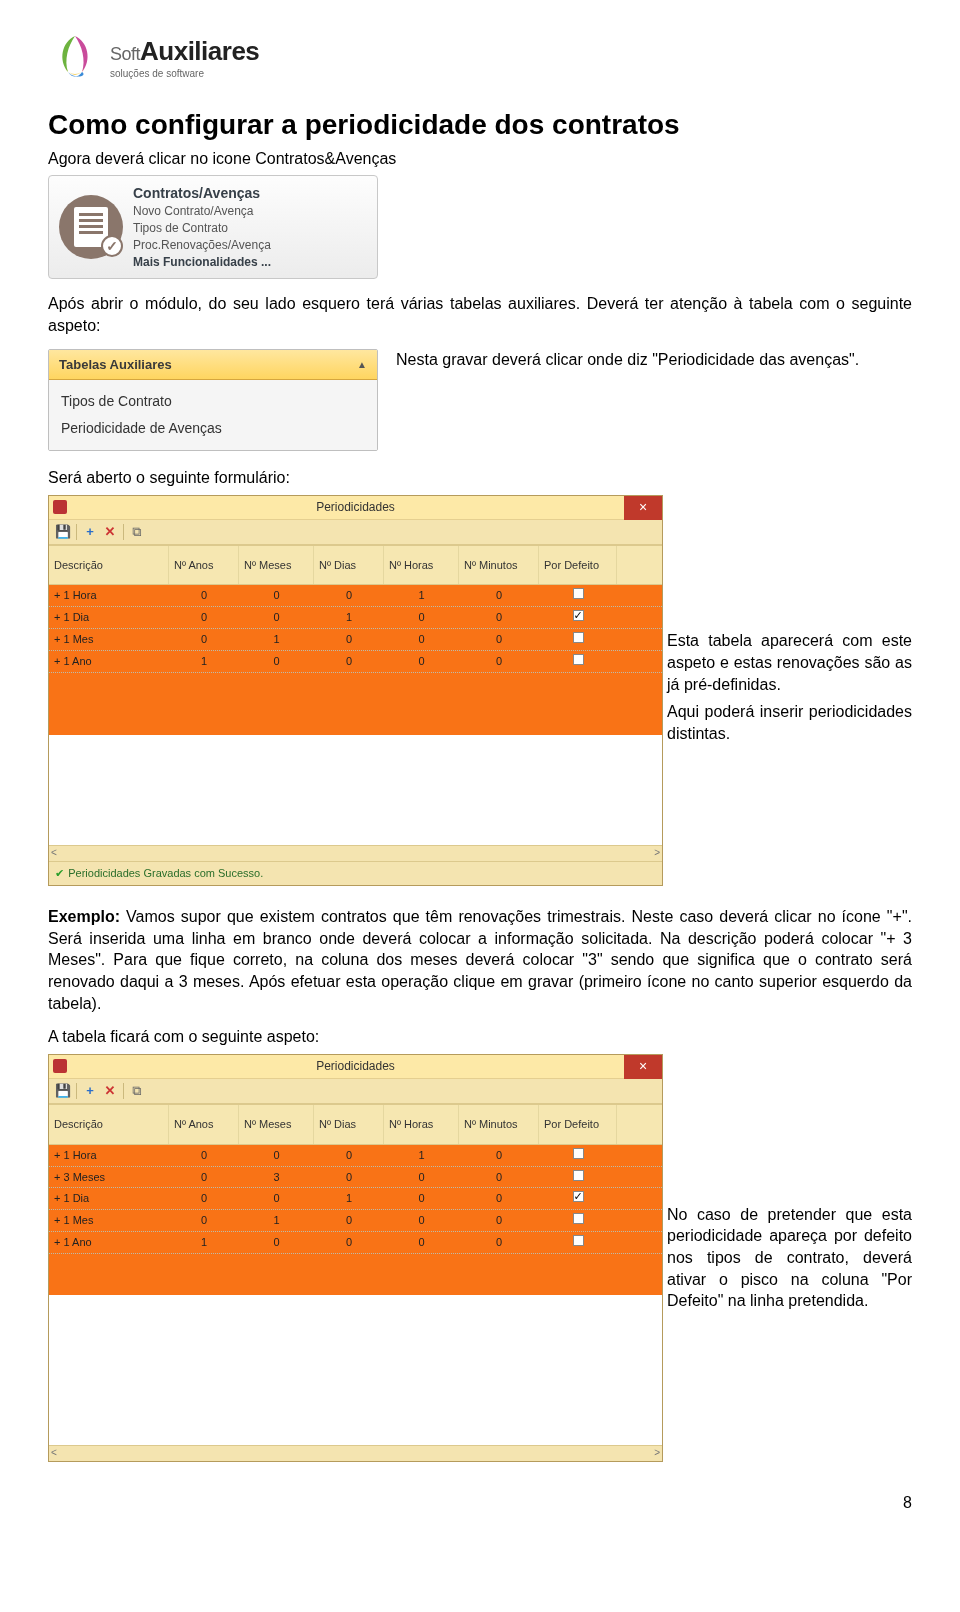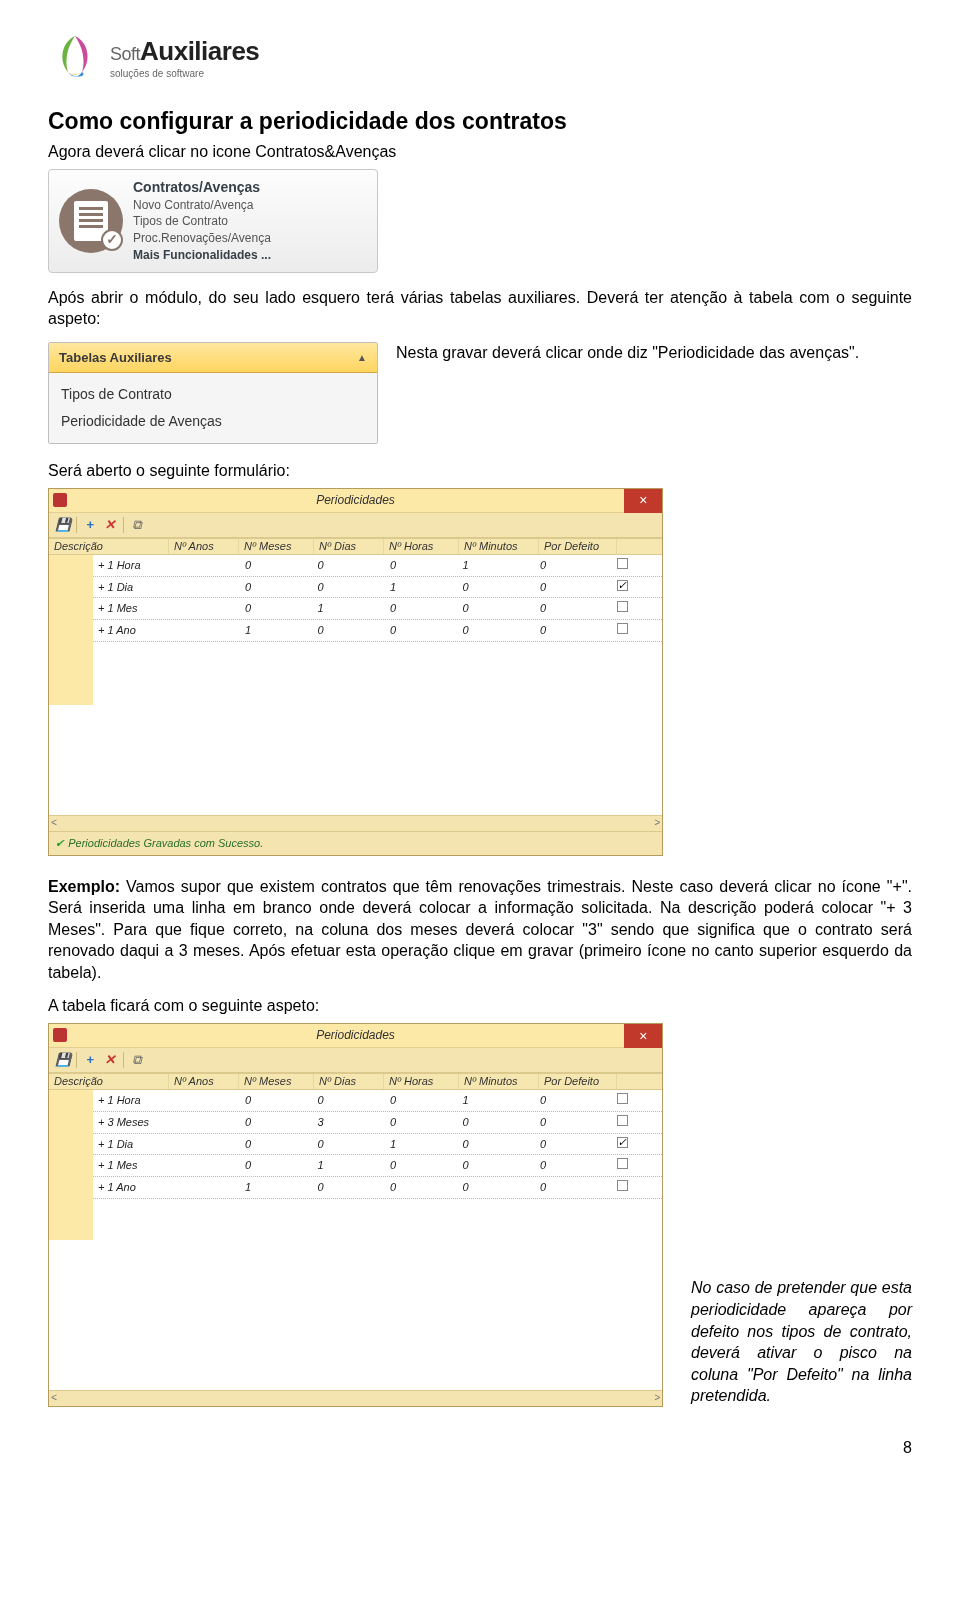--- a/index.html
+++ b/index.html
@@ -14,21 +14,21 @@
   }
   .logo-row { display: flex; align-items: center; margin-bottom: 22px; }
   .logo-mark { width: 54px; height: 54px; position: relative; margin-right: 8px; }
   .logo-mark svg { width: 54px; height: 54px; }
   .logo-text { display: flex; flex-direction: column; }
   .brand { display: flex; align-items: baseline; }
   .brand .soft { font-weight: 300; color: #666; font-size: 18px; letter-spacing: -0.5px; }
   .brand .solutions { font-weight: 700; color: #222; font-size: 26px; letter-spacing: -0.5px; }
   .tagline { font-size: 10px; color: #666; margin-top: -2px; }
 
-  h2.heading { font-size: 23px; font-weight: 700; margin-bottom: 4px; }
+  h2.heading { font-size: 28px; font-weight: 700; margin-bottom: 4px; }
   p.para { margin-bottom: 12px; text-align: justify; }
   p.para2 { margin-bottom: 6px; }
 
   .figrow { display: flex; align-items: flex-start; gap: 18px; margin-bottom: 16px; }
   .figrow .right-text { flex: 1; }
 
   
   .card {
     border: 1px solid #c8c8c8;
     border-radius: 4px;
@@ -112,38 +112,38 @@
   .tb-plus { color:#2a6ec9; font-weight:bold; }
   .tb-del { color:#c33; font-weight:bold; }
   .tb-dup { color:#666; }
   .tb-sep { width:1px; height:16px; background:#cbb97d; margin:0 2px; }
   .grid-head, .grid-row {
     display:grid;
     grid-template-columns: 120px 70px 75px 70px 75px 80px 78px;
     border-bottom:1px dotted #bba;
   }
   .grid-head { background:#f6e7b1; border-top:1px solid #dcc98d; border-bottom:1px solid #dcc98d; }
-  .grid-head > div { padding:0 5px; font-size:11px; color:#333; border-right:1px solid #e5d79f; }
-  .grid-body { background:#ffffff; min-height:150px;margin-left:44px; }
+  .grid-head > div { padding:12px 5px; font-size:11px; color:#333; border-right:1px solid #e5d79f; }
+  .grid-body { background:#f97316; min-height:150px; }
   .grid-row > div { padding:3px 5px; font-size:11px; color:#222; text-align:center; }
   .grid-row > div:first-child { text-align:left; }
   .grid-row .chk { display:inline-block; width:11px; height:11px; border:1px solid #888; background:#fff; position:relative; }
   .grid-row .chk.on:after { content:"✓"; position:absolute; top:-3px; left:0; font-size:11px; color:#000; }
   .win-body-blank { background:#fff; height:110px; border-top:none; }
   .win-status {
     background:#f4e4b0; border-top:1px solid #dcc98d;
     padding:4px 6px; font-size:11px; color:#2a6e2a;
     display:flex; align-items:center; gap:4px;
   }
   .win-status .ok { color:#2a9e2a; }
   .win-scroll { background:#f4e4b0; height:16px; border-top:1px solid #dcc98d; position:relative; }
   .win-scroll:before { content:"<"; position:absolute; left:2px; top:0; font-size:10px; color:#777; }
   .win-scroll:after { content:">"; position:absolute; right:2px; top:0; font-size:10px; color:#777; }
 
-  .figrow2 { display:flex; align-items:flex-end; gap:28px; margin-bottom:20px;font-style:italic; }
+  .figrow2 { display:flex; align-items:center; gap:4px; margin-bottom:20px; }
   .figrow2 .side-text { flex:1; text-align: justify; }
 
   .page-num { text-align:right; margin-top:30px; font-size:16px; }
 </style>
 </head>
 <body>
 
 <div class="logo-row">
   <div class="logo-mark">
     <svg viewBox="0 0 54 54">
@@ -259,20 +259,24 @@
           <div><span class="chk"></span></div>
         </div>
       </div>
     <div class="win-body-blank"></div>
     <div class="win-scroll"></div>
     <div class="win-status">
       <span class="ok">✔</span>
       <span>Periodicidades Gravadas com Sucesso.</span>
     </div>
   </div>
+  <div class="side-text" id="formSide">
+      <p class="para2">Esta tabela aparecerá com este aspeto e estas renovações são as já pré-definidas.</p>
+      <p class="para2">Aqui poderá inserir periodicidades distintas.</p>
+    </div>
 </div>
 
 <p class="para">
   <b>Exemplo:</b><span> Vamos supor que existem contratos que têm renovações trimestrais. Neste caso deverá clicar no ícone "+". Será inserida uma linha em branco onde deverá colocar a informação solicitada. Na descrição poderá colocar "+ 3 Meses". Para que fique correto, na coluna dos meses deverá colocar "3" sendo que significa que o contrato será renovado daqui a 3 meses. Após efetuar esta operação clique em gravar (primeiro ícone no canto superior esquerdo da tabela).</span>
 </p>
 <p class="para2">A tabela ficará com o seguinte aspeto:</p>
 
 <div class="figrow2">
   <div class="win">
     <div class="win-titlebar">

